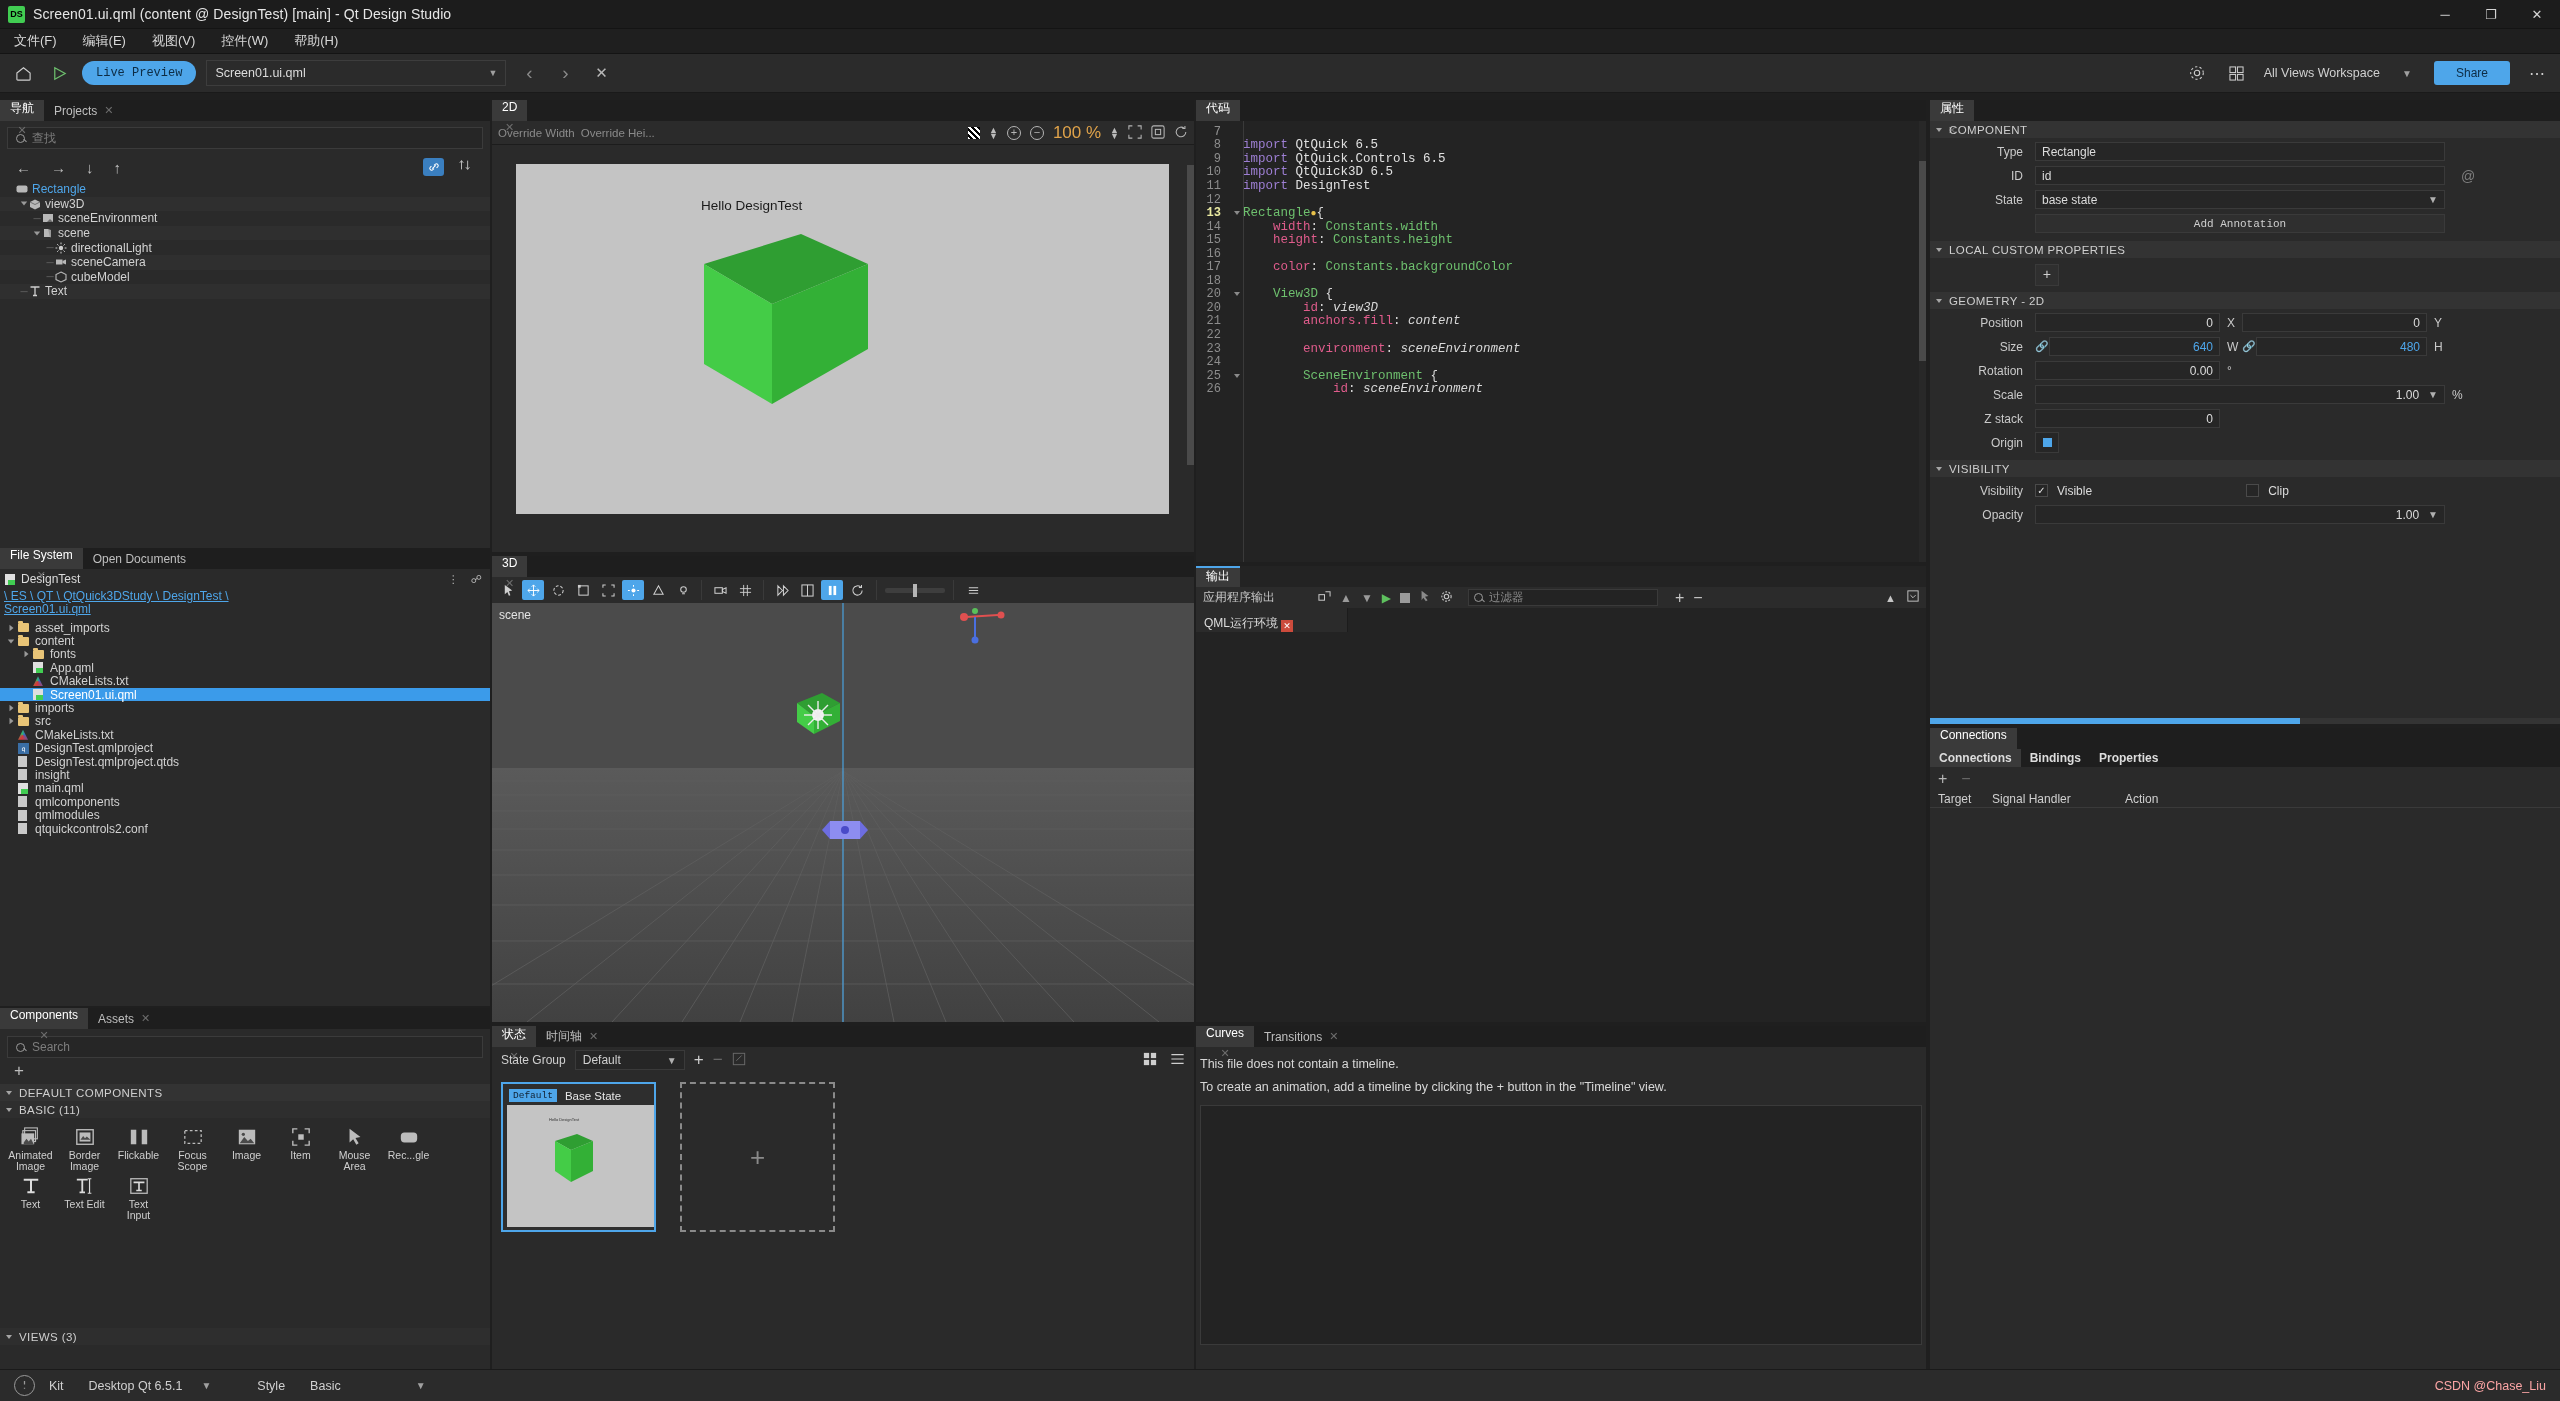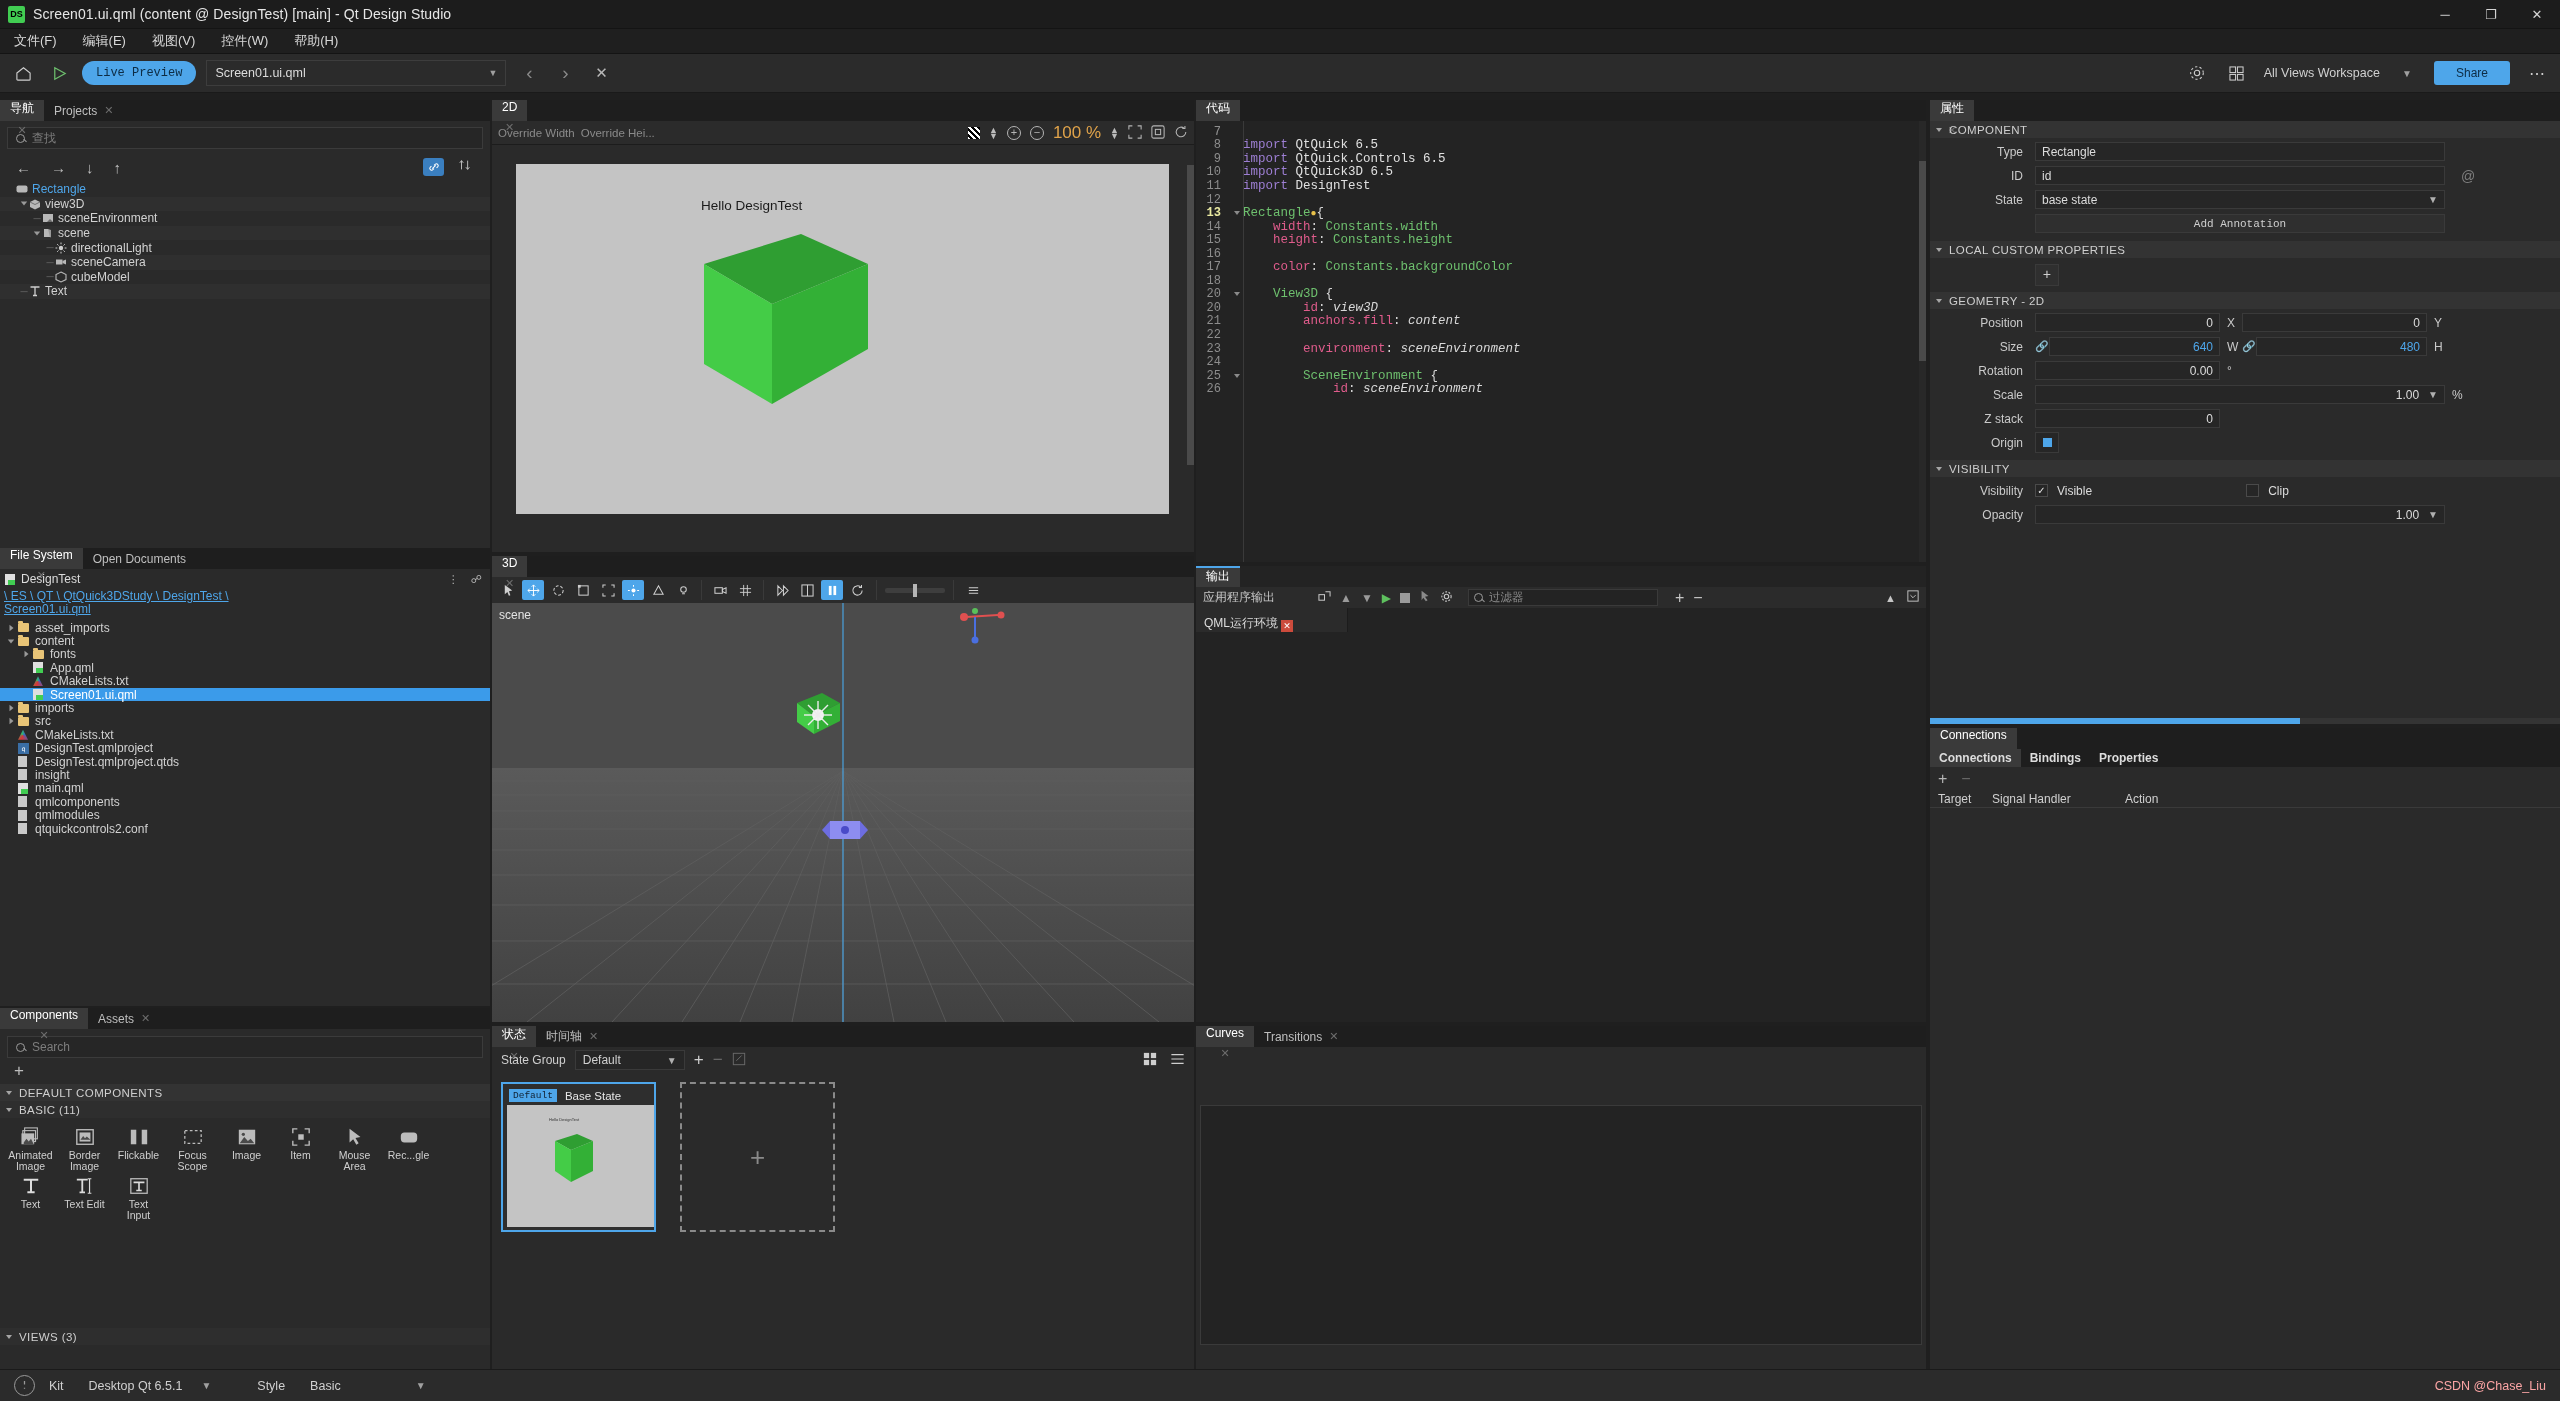--- a/index.html
+++ b/index.html
@@ -1061,20 +1061,24 @@
   <div class="tabrow">
     <div class="tab active">
       <span>Curves</span>
       <span class="x">✕</span>
     </div>
     <div class="tab">
       <span>Transitions</span>
       <span class="x">✕</span>
     </div>
   </div>
+  <div style="padding:6px 4px 0 4px;font-size:12.5px;color:#d8d8d8;line-height:23px;">
+    <div>This file does not contain a timeline.</div>
+    <div>To create an animation, add a timeline by clicking the + button in the "Timeline" view.</div>
+  </div>
   <div style="position:absolute;left:4px;top:79px;width:722px;height:240px;background:#232323;border:1px solid #3a3a3a;"></div>
 </div>
 
 <div class="panel" id="props-panel" style="left:1930px;top:100px;width:630px;height:624px;background:#2a2a2a;">
   <div class="tabrow">
     <div class="tab active">
       <span>属性</span>
       <span class="x">✕</span>
     </div>
   </div>

